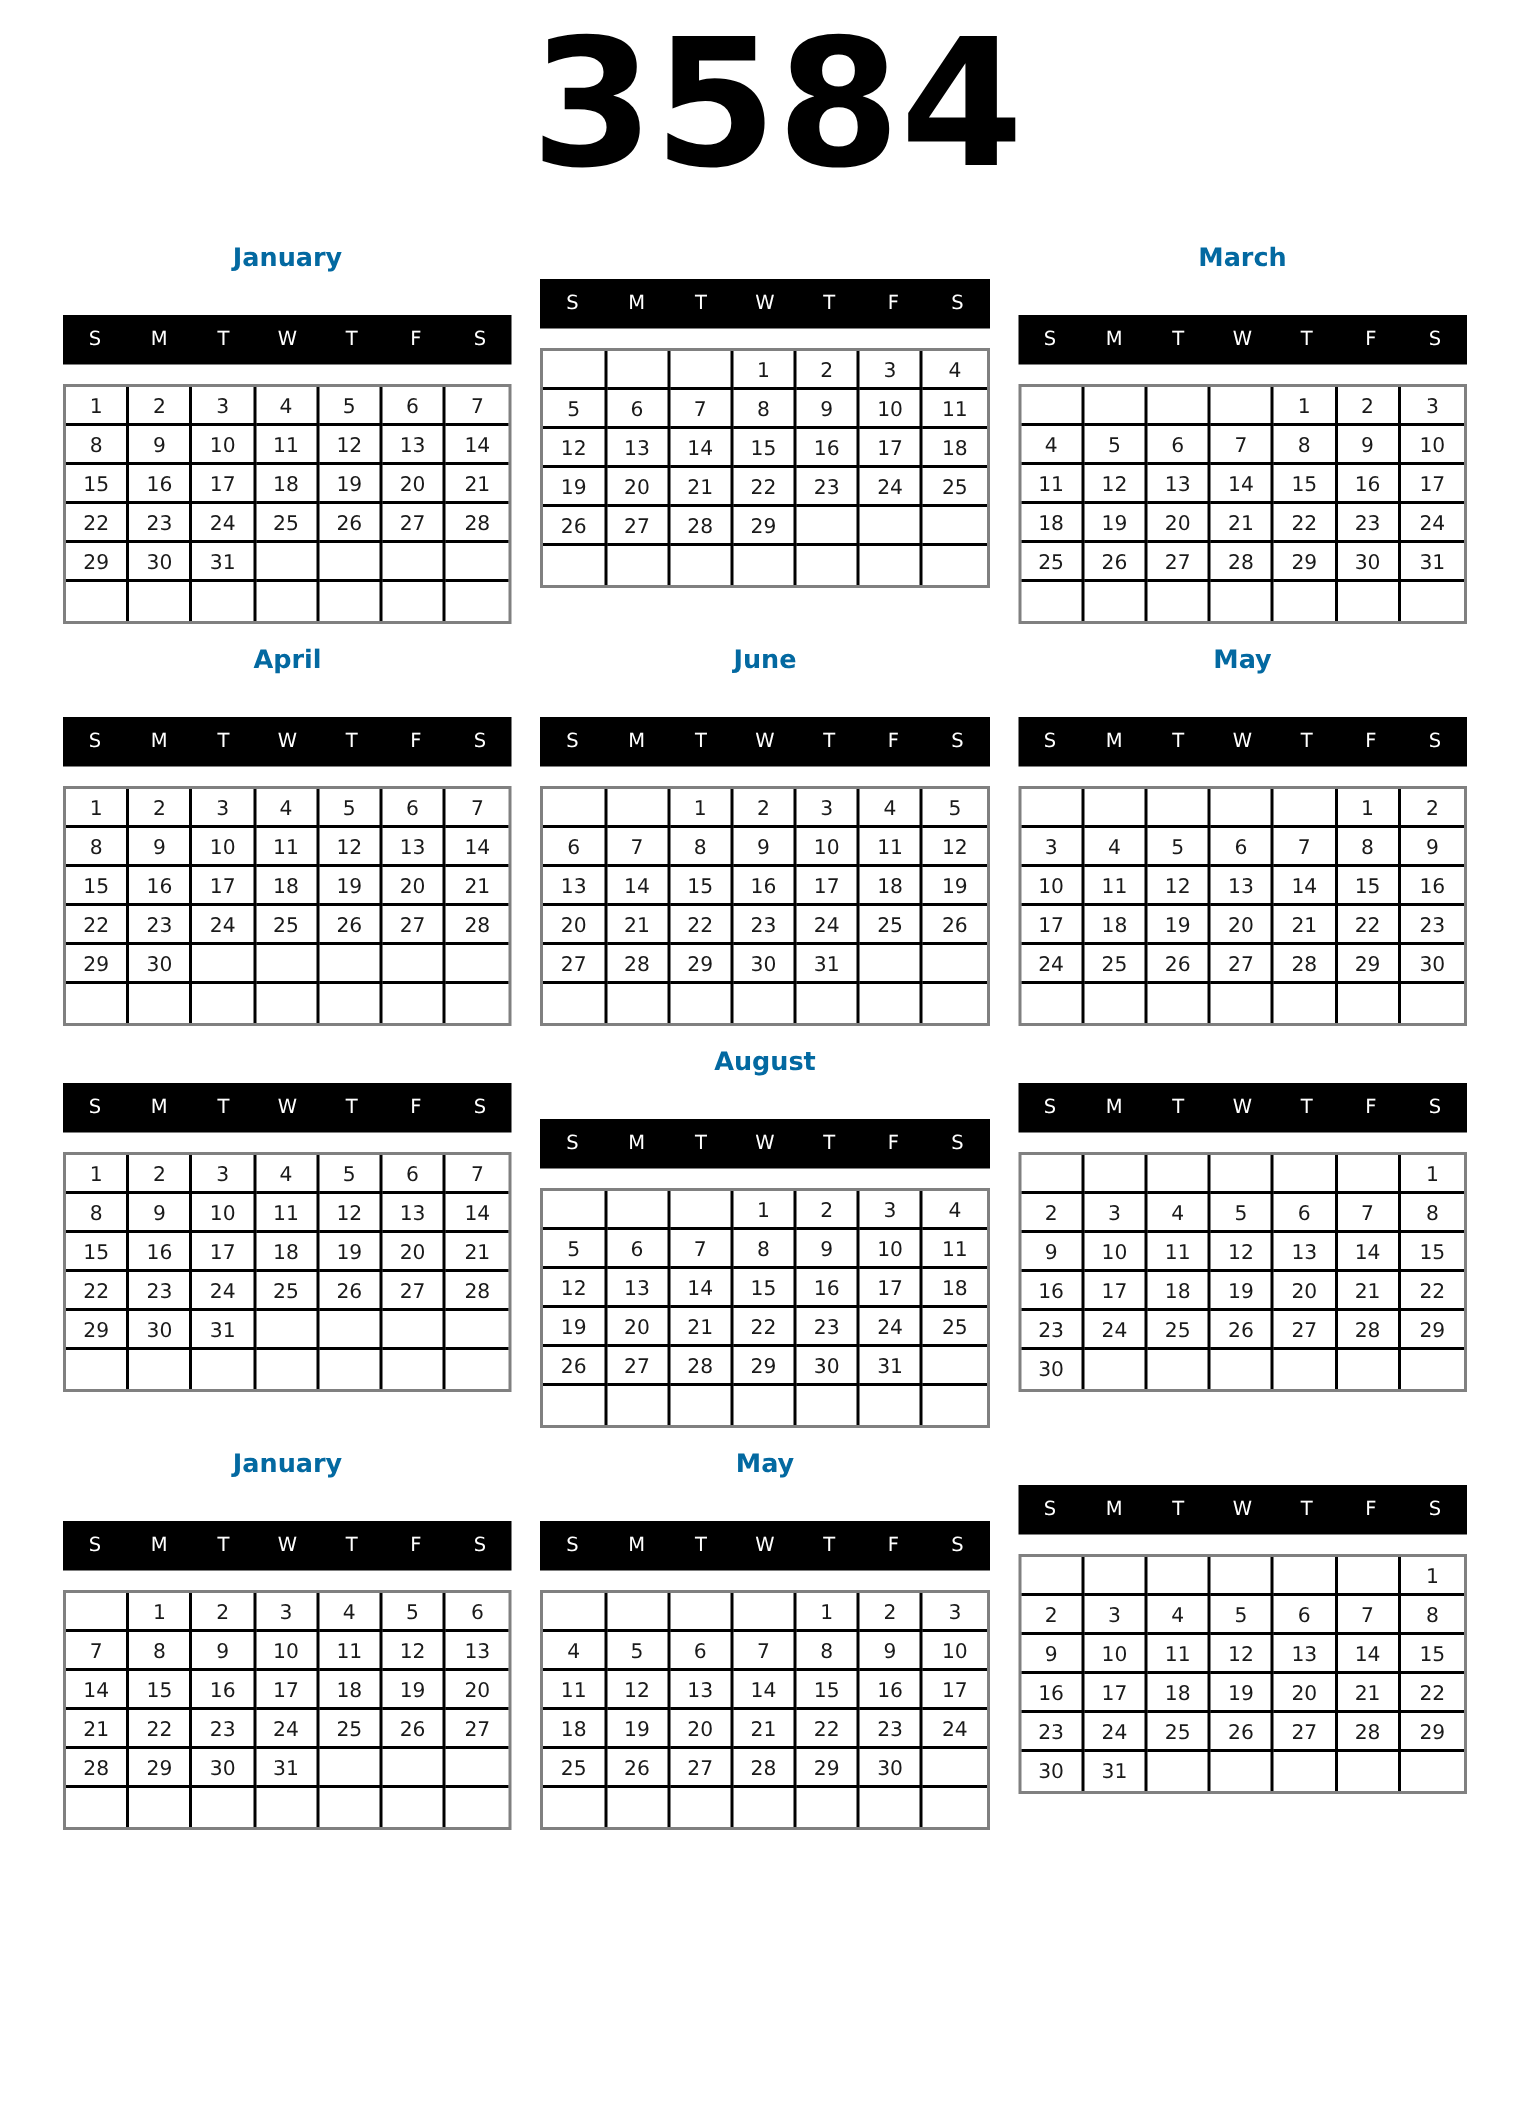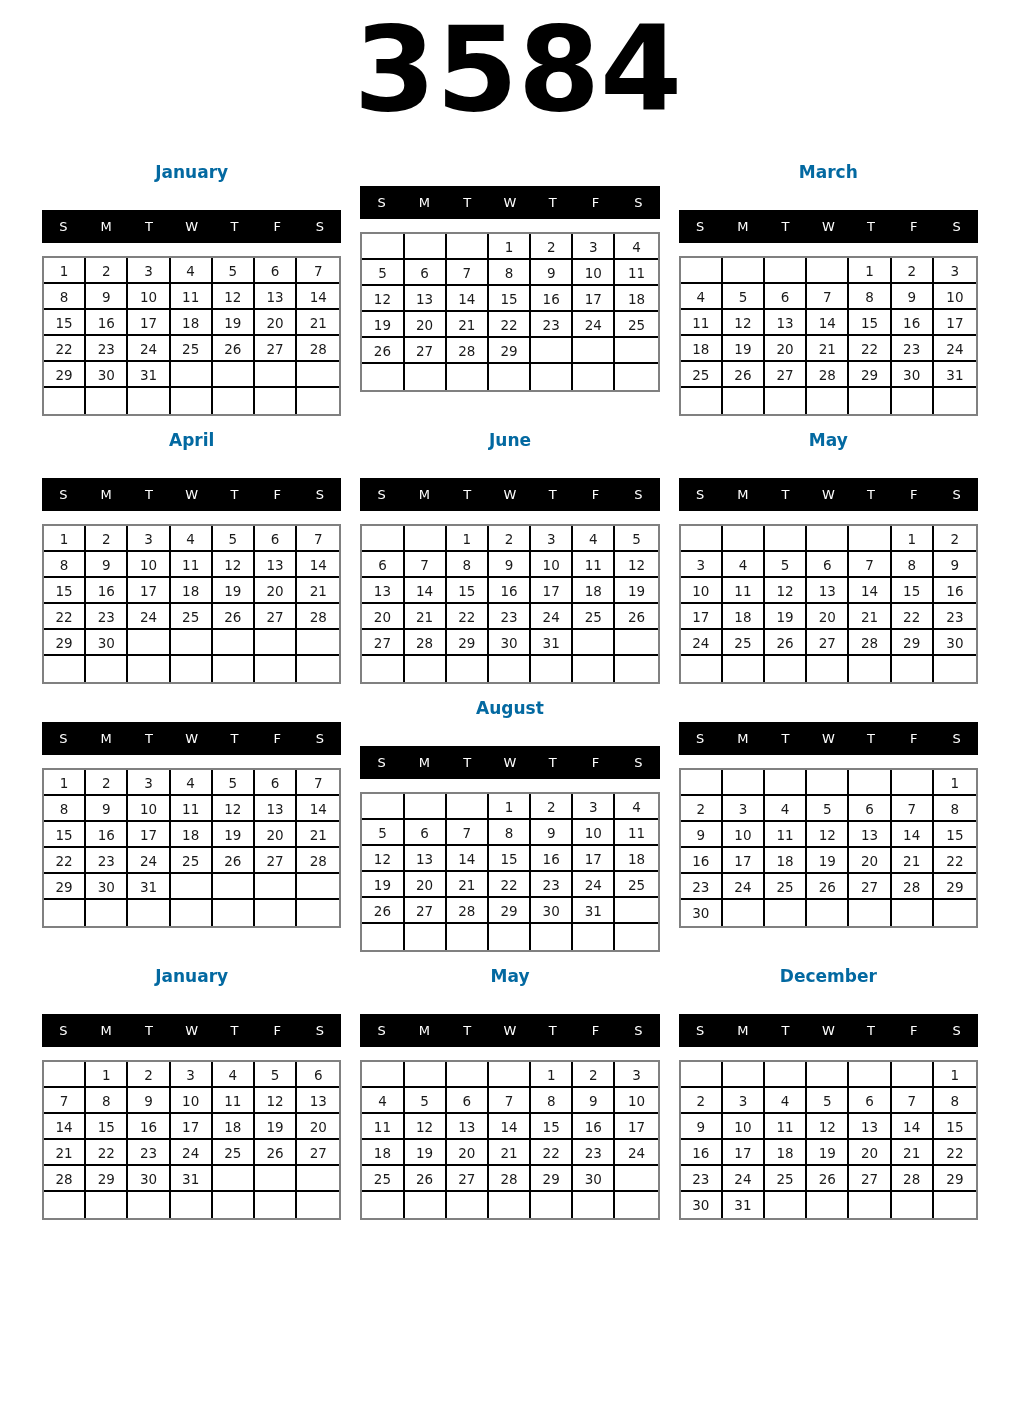--- a/index.html
+++ b/index.html
@@ -697,21 +697,20 @@
         <div class="cell"></div>
         <div class="cell"></div>
         <div class="cell"></div>
         <div class="cell"></div>
         <div class="cell"></div>
         <div class="cell"></div>
       </div>
   </section>
 
   <section class="month">
-    <h2 class="month-title">December</h2>
     <div class="day-header">
         <div>S</div>
         <div>M</div>
         <div>T</div>
         <div>W</div>
         <div>T</div>
         <div>F</div>
         <div>S</div>
       </div>
     <div class="date-grid">

